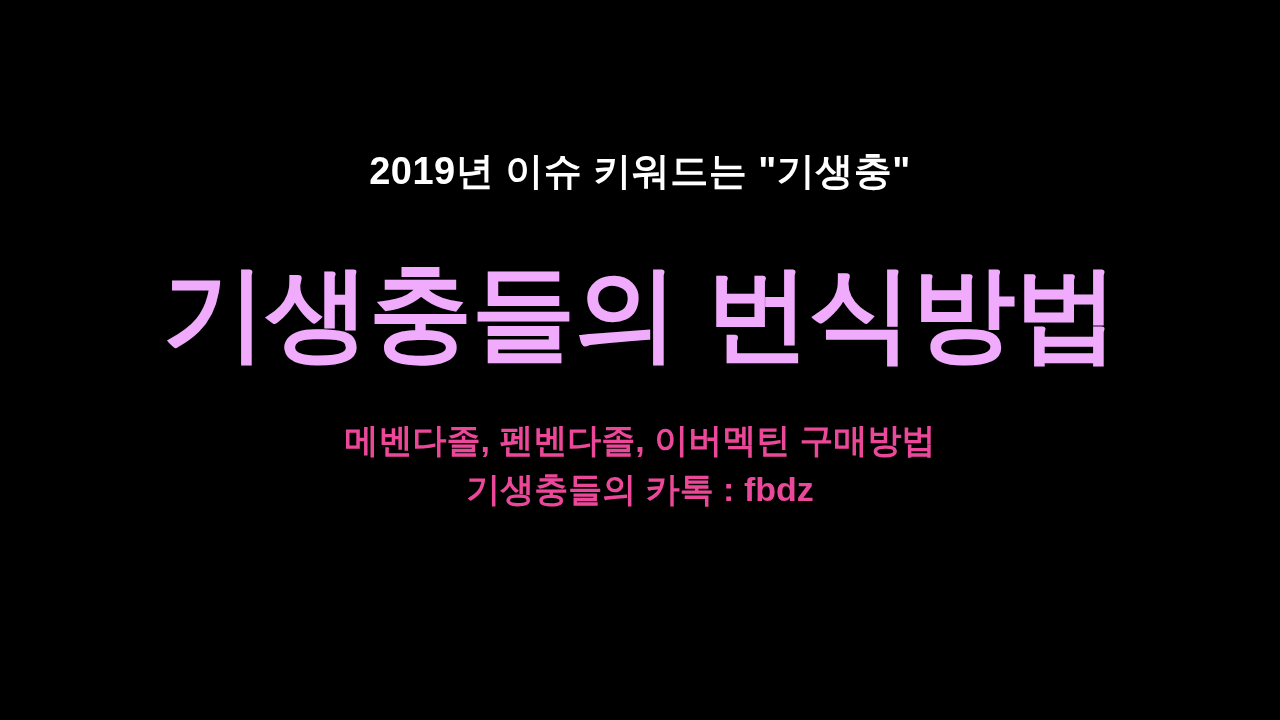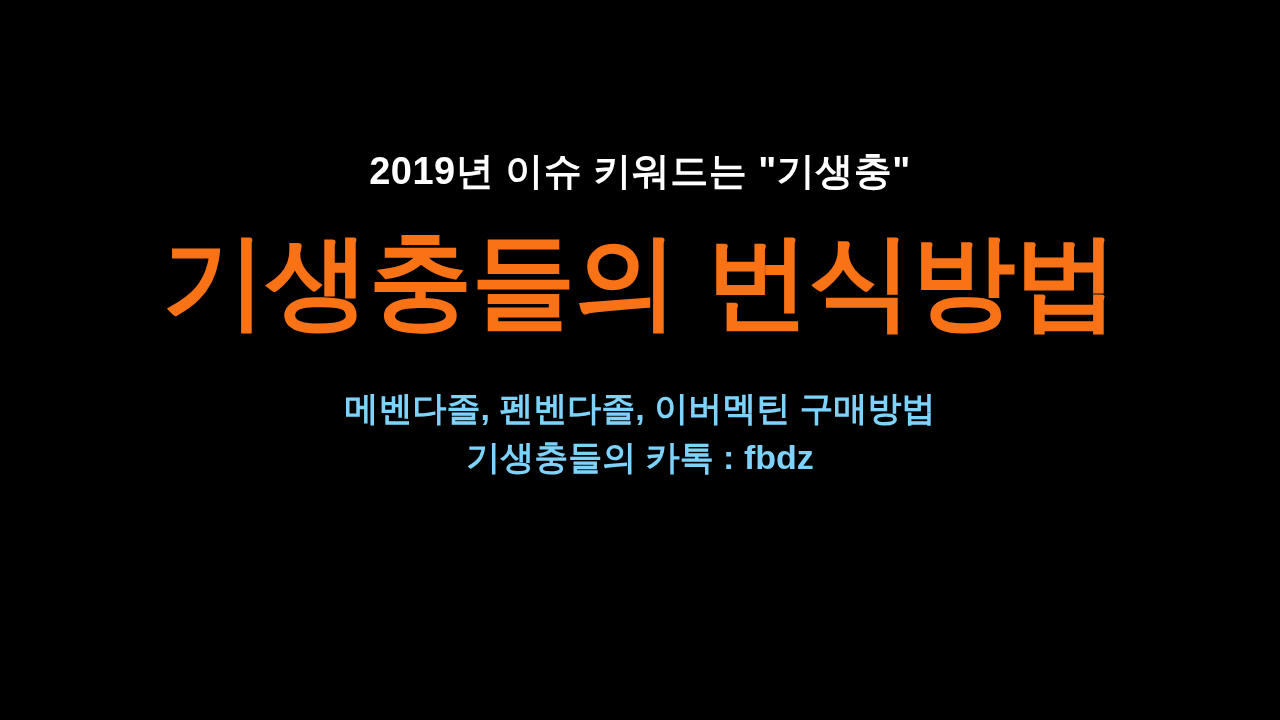--- a/index.html
+++ b/index.html
@@ -41,45 +41,45 @@
     line-height: 1.25;
     text-align: center;
     white-space: nowrap;
     text-shadow:
       0 2px 5px rgba(0,0,0,0.95),
       0 0 12px rgba(0,0,0,0.8);
   }
 
   
   .main-title {
-    margin-top: 32px;
+    margin-top: 64px;
     font-size: 104px;
     font-weight: 700;
-    color: #f97316;
+    color: #f0abfc;
     line-height: 1.02;
     letter-spacing: -1px;
     text-align: center;
     white-space: nowrap;
     text-shadow:
       0 3px 9px rgba(0,0,0,0.95),
       0 0 20px rgba(0,0,0,0.7);
   }
 
   
   .subtitle-block {
     margin-top: 50px;
     display: flex;
     flex-direction: column;
     align-items: center;
   }
 
   .subtitle-line {
     font-size: 34px;
     font-weight: 700;
-    color: #7dd3fc;
+    color: #ec4899;
     line-height: 1.45;
     letter-spacing: 0px;
     text-align: center;
     white-space: nowrap;
     text-shadow:
       0 2px 5px rgba(0,0,0,0.95),
       0 0 12px rgba(0,0,0,0.8);
   }
 </style>
 </head>

